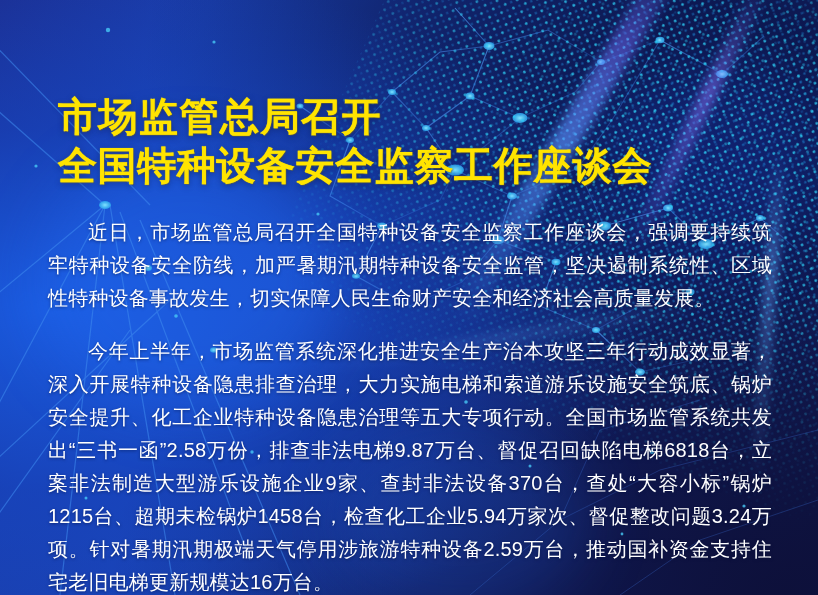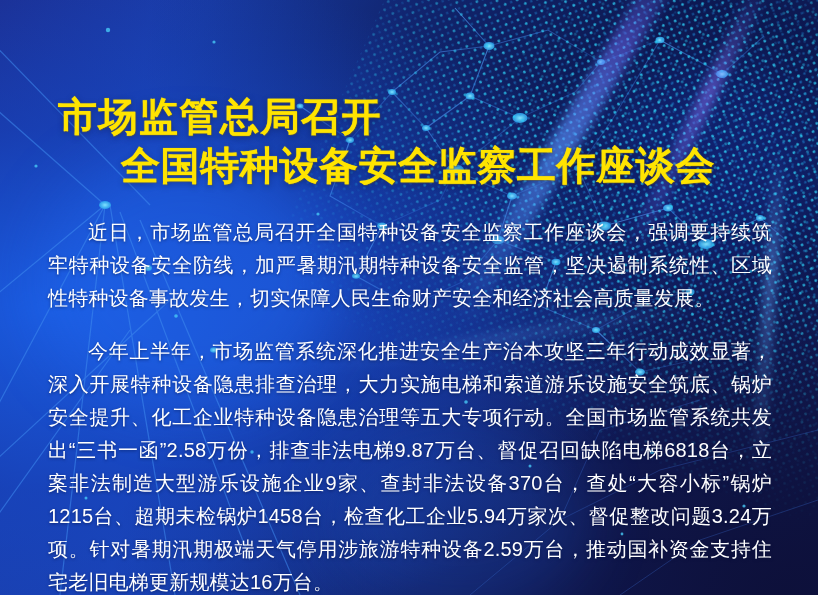--- a/index.html
+++ b/index.html
@@ -124,21 +124,21 @@
     font-weight: 700;
     font-size: 39px;
     line-height: 49px;
     letter-spacing: 1.5px;
     white-space: nowrap;
     text-shadow:
       0 0 1px rgba(255,228,0,0.8),
       1px 1px 0 rgba(120,90,0,0.30),
       0 2px 6px rgba(8,20,70,0.45);
   }
-  .title-line.l2 { letter-spacing: 0.6px; text-align: center; }
+  .title-line.l2 { letter-spacing: 0.6px; }
 
   .body-block {
     position: absolute;
     left: 48px;
     top: 216px;
     width: 724px;
   }
   .para {
     color: #ffffff;
     font-size: 20px;

